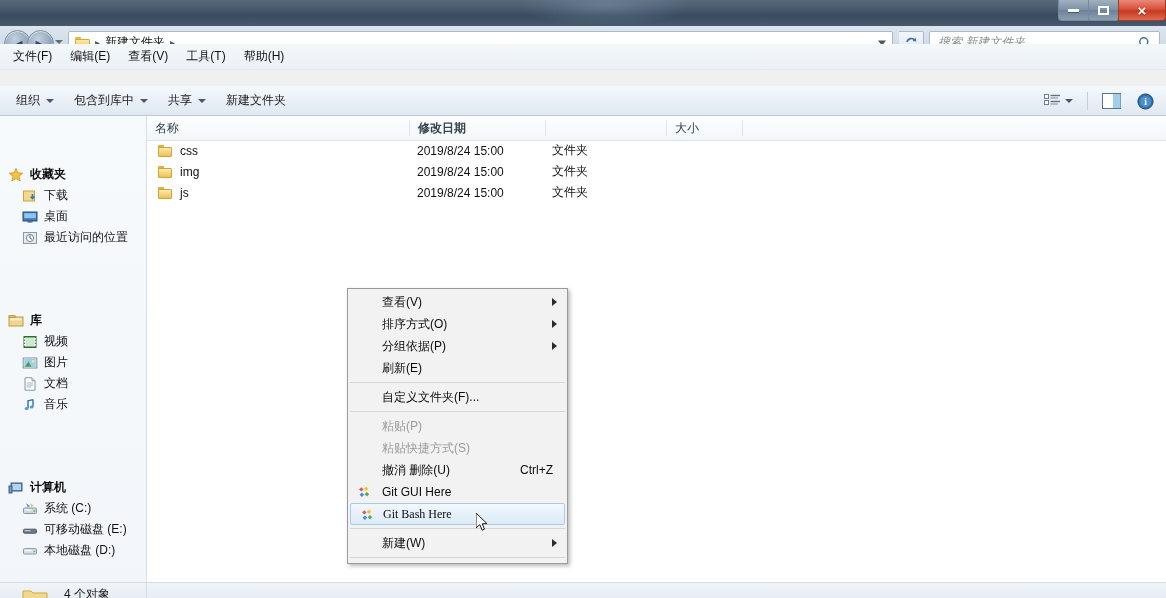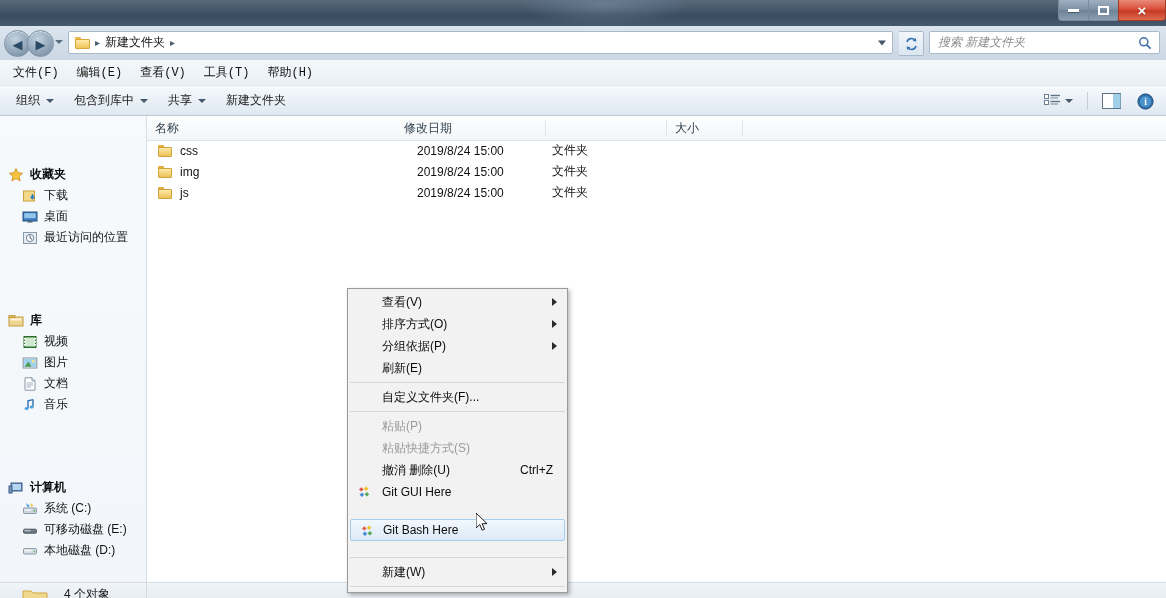--- a/index.html
+++ b/index.html
@@ -90,25 +90,24 @@
   .searchbox{
     position:absolute;left:929px;top:5px;width:231px;height:23px;
     background:#fff;border:1px solid #a9bacb;border-radius:2px;
     display:flex;align-items:center;box-sizing:border-box;
   }
   .searchbox .ph{margin-left:8px;font-style:italic;color:#8d8d8d;font-size:12px;}
   .searchbox .mag{position:absolute;right:7px;top:4px;}
 
   
   .menubar{
-    position:absolute;left:0;top:60px;width:1166px;height:26px;
+    position:absolute;left:0;top:44px;width:1166px;height:26px;
     background:linear-gradient(180deg,#f4f8fb 0%,#eaf0f6 100%);
     display:flex;align-items:center;padding-left:4px;box-sizing:border-box;
     border-bottom:1px solid #e2e8ee;
-    font-family:Liberation Mono, monospace;
   }
   .menubar .mi{padding:3px 9px;font-size:12px;color:#111;cursor:default;}
 
   
   .cmdbar{
     position:absolute;left:0;top:86px;width:1166px;height:30px;
     background:linear-gradient(180deg,#f6fafd 0%,#e9eff6 55%,#dfe8f1 100%);
     border-bottom:1px solid #bcc9d6;
     display:flex;align-items:center;padding-left:6px;box-sizing:border-box;
   }
@@ -172,21 +171,21 @@
     box-shadow:2px 2px 4px rgba(0,0,0,.28);
     padding:2px 0;box-sizing:border-box;
   }
   .ctx-item{
     position:relative;height:22px;display:flex;align-items:center;
     font-size:12px;color:#0c0c0c;padding-left:34px;box-sizing:border-box;cursor:default;
   }
   .ctx-item.disabled{color:#9b9b9b;}
   .ctx-item.hl{
     background:linear-gradient(180deg,#f2f8fd,#dceaf7);
-    border:1px solid #a8cdeb;margin:16px 2px;padding-left:32px;height:22px;border-radius:2px;
+    border:1px solid #a8cdeb;margin:0 2px;padding-left:32px;height:22px;border-radius:2px;font-family:Liberation Serif, serif;
   }
   .ctx-accel{position:absolute;right:14px;font-size:12px;color:#0c0c0c;}
   .ctx-arrow{
     position:absolute;right:10px;width:0;height:0;
     border-top:4px solid transparent;border-bottom:4px solid transparent;border-left:5px solid #2b2b2b;
   }
   .ctx-sep{height:1px;background:#d6d6d6;margin:3px 2px 3px 2px;}
   .git-ico{position:absolute;left:9px;top:3px;width:16px;height:16px;}
 
   
@@ -474,21 +473,21 @@
           <span class="sb-label">网络</span>
         </div>
       </div>
     </div>
 
     <div class="listpane">
 
       <div class="colhead">
         <div class="ch" style="left:0;width:262px;">名称</div>
         <div class="divider" style="left:262px;"></div>
-        <div class="ch" style="left:249px;width:135px;">修改日期</div>
+        <div class="ch" style="left:263px;width:135px;font-weight:bold;">修改日期</div>
         <div class="divider" style="left:398px;"></div>
         <div class="divider" style="left:519px;"></div>
         <div class="ch" style="left:520px;width:75px;">大小</div>
         <div class="divider" style="left:595px;"></div>
       </div>
 
       <div class="rows">
 
         <div class="frow">
           <span class="fc-name">

